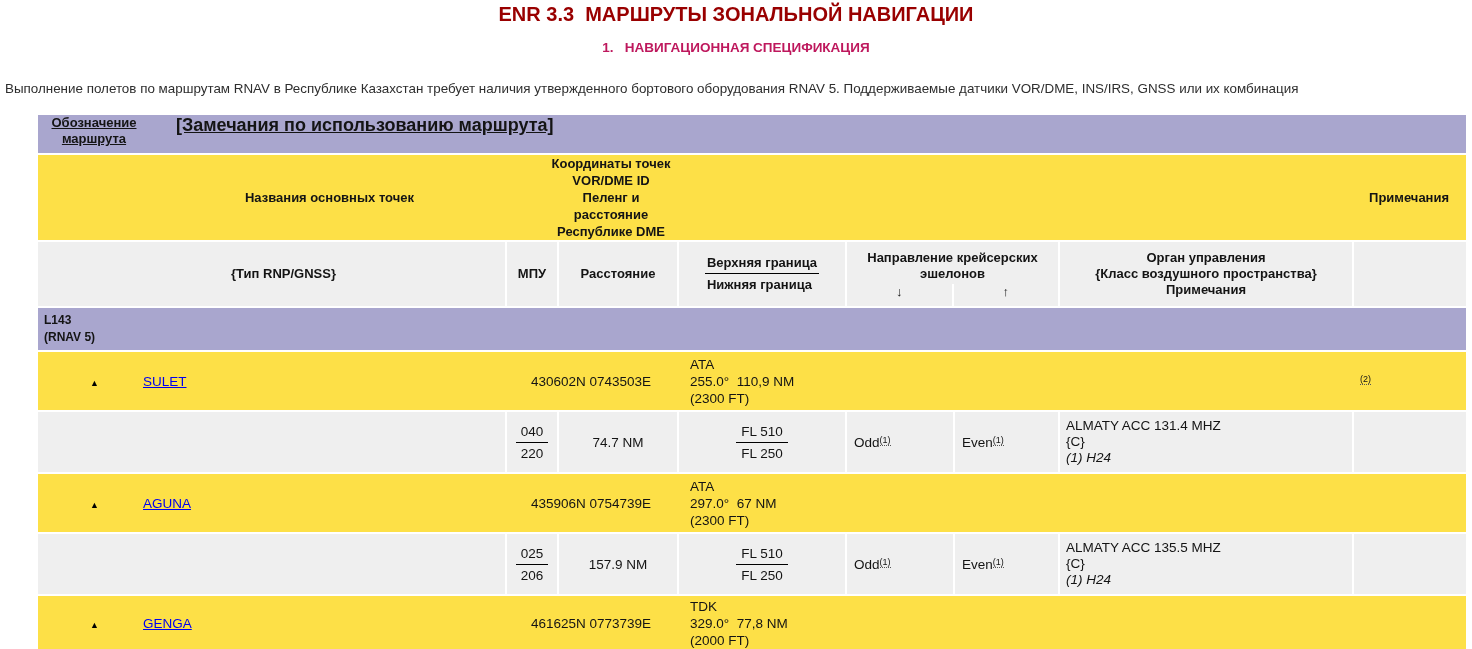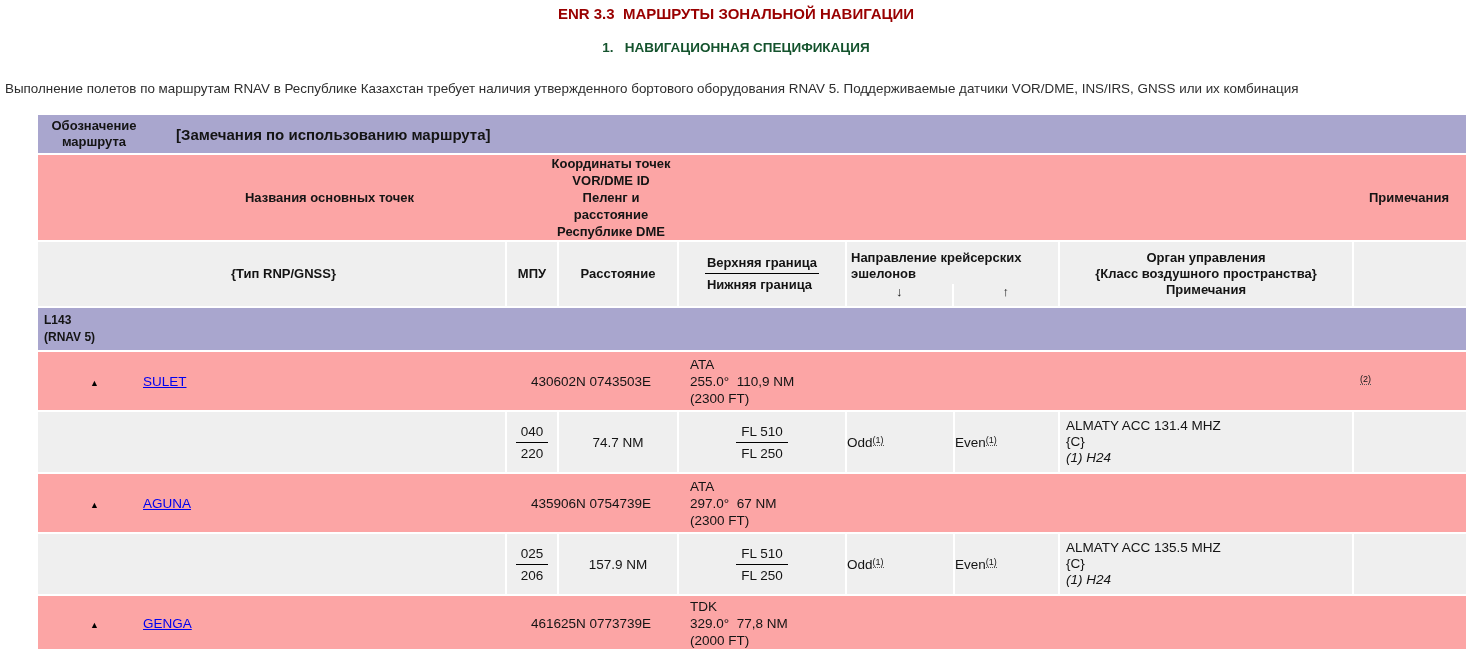--- a/index.html
+++ b/index.html
@@ -3,64 +3,64 @@
 <meta charset="utf-8">
 <style>
   html,body { margin:0; padding:0; }
   body {
     width:1472px; height:649px; overflow:hidden;
     background:#ffffff; color:#1a1a1a;
     font-family:"Liberation Sans","DejaVu Sans",sans-serif;
   }
   .page-title {
     margin:0; padding-top:6px; text-align:center;
-    font-size:15px; font-weight:bold; line-height:16px;
+    font-size:20px; font-weight:bold; line-height:16px;
     color:#990000; white-space:pre-wrap;
   }
   .section-heading {
     margin:0; padding-top:19px; text-align:center;
     font-size:13.5px; font-weight:bold; line-height:14px;
-    color:#14532d; white-space:pre-wrap;
+    color:#be185d; white-space:pre-wrap;
   }
   .intro {
     margin:0; padding:26px 0 0 5px;
     font-size:13.4px; line-height:15px; color:#2e2e2e;
   }
   .table-wrap { margin:19px 0 0 38px; }
   table.routes {
     border-collapse:separate; border-spacing:0;
     table-layout:fixed; width:1428px;
     font-size:13.5px; color:#141414;
   }
   td {
     box-sizing:border-box; padding:0;
     vertical-align:middle; border-bottom:2px solid #ffffff;
     overflow:hidden;
   }
   .vline { border-left:2px solid #ffffff; }
   .bg-purple { background:#a9a6ce; }
-  .bg-gray   { background:#fca5a5; }
+  .bg-gray   { background:#fde047; }
   .bg-light  { background:#efefef; }
   .bold { font-weight:bold; }
   .center { text-align:center; }
   
-  .hdr1 { display:flex; align-items:center; height:100%; }
+  .hdr1 { display:flex; height:100%;text-decoration:underline; }
   .hdr1-left { width:112px; text-align:center; font-weight:bold; font-size:13px; line-height:16px; }
-  .hdr1-right { margin-left:26px; font-weight:bold; font-size:15px; }
+  .hdr1-right { margin-left:26px; font-weight:bold; font-size:18px; }
   td.h-row1 { height:40px; }
   
   td.h-row2 { height:80px; font-size:13px; line-height:17px; }
   .names-cell { padding-left:116px; text-align:center; font-weight:bold; }
   .coords-cell { padding-left:40px; text-align:center; font-weight:bold; }
   .remarks-cell { text-align:center; font-weight:bold; }
   
   td.h-row3 { height:64px; font-size:13px; line-height:16px; }
   .rnp-cell { padding-left:24px; text-align:center; font-weight:bold; }
   .dir-cell { vertical-align:top; }
-  .dir-title { padding:8px 4px 0; text-align:left; font-weight:bold; line-height:16px; }
+  .dir-title { padding:8px 4px 0; text-align:center; font-weight:bold; line-height:16px; }
   .dir-arrows { display:flex; margin-top:2px; height:22px; }
   .dir-arrows span { flex:1; text-align:center; font-size:13px; }
   .dir-up { border-left:2px solid #ffffff; }
   .ctl-hdr { text-align:center; font-weight:bold; line-height:16px; }
   
   .frac { display:inline-block; text-align:left; line-height:15px; }
   .frac .ftop { display:block; border-bottom:1px solid #000; padding:0 5px 3px; }
   .frac .fbot { display:block; padding:3px 5px 0; }
   .frac-hdr .ftop, .frac-hdr .fbot { padding-left:2px; padding-right:2px; font-weight:bold; }
   
@@ -70,21 +70,21 @@
   .wp-marker { text-align:right; padding-right:16px; }
   .triangle { font-size:9px; color:#000; }
   .wp-name { padding-left:28px; }
   a.wp-link { color:#0000ee; text-decoration:underline; cursor:pointer; }
   .wp-coords { text-align:center; }
   .wp-info { padding-left:13px; line-height:17px; }
   .wp-bearing { white-space:pre-wrap; }
   .wp-remark { padding-left:8px; }
   
   td.seg { height:62px; }
-  .seg-odd, .seg-even { padding-left:0; }
+  .seg-odd, .seg-even { padding-left:7px; }
   .seg-ctl { padding-left:6px; line-height:16px; }
   .seg-ctl .rmk { font-style:italic; }
   .sup {
     font-size:9px; position:relative; top:-4px;
     border-bottom:1px dotted #555; cursor:pointer;
   }
 </style>
 </head>
 <body>
 

